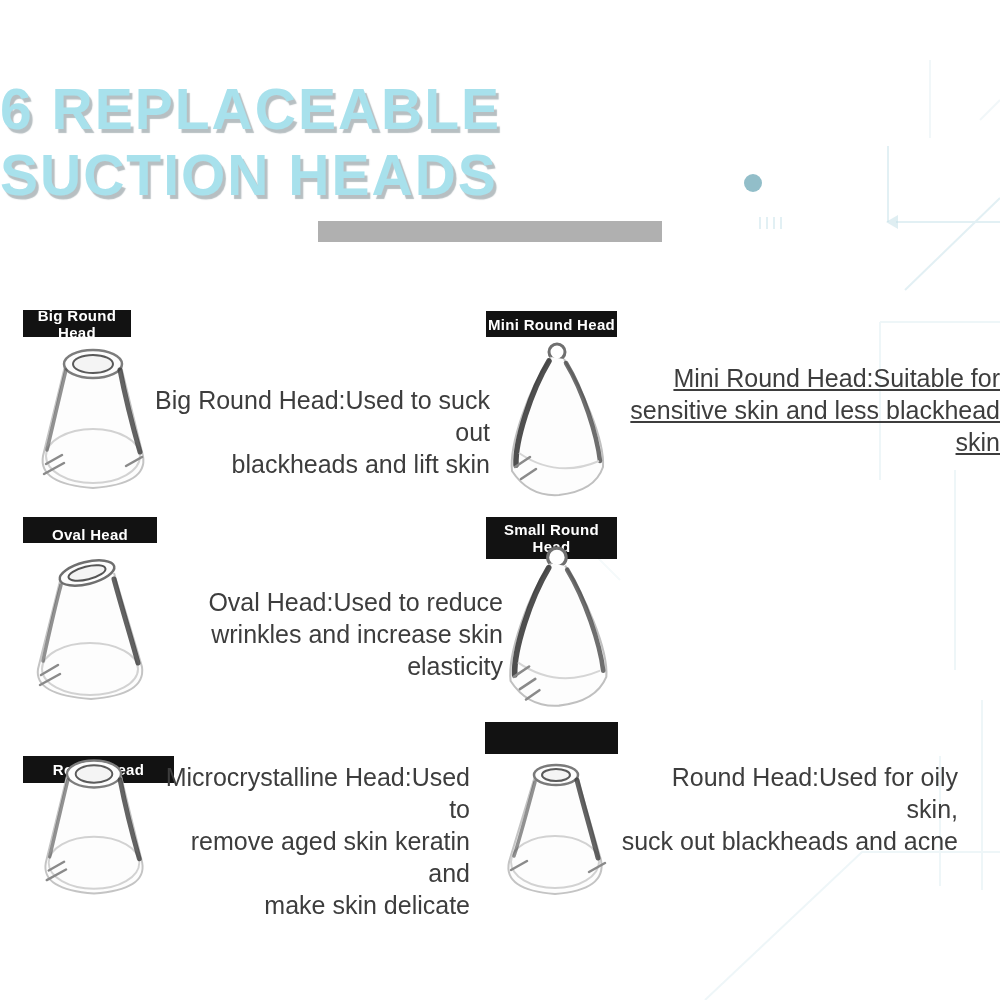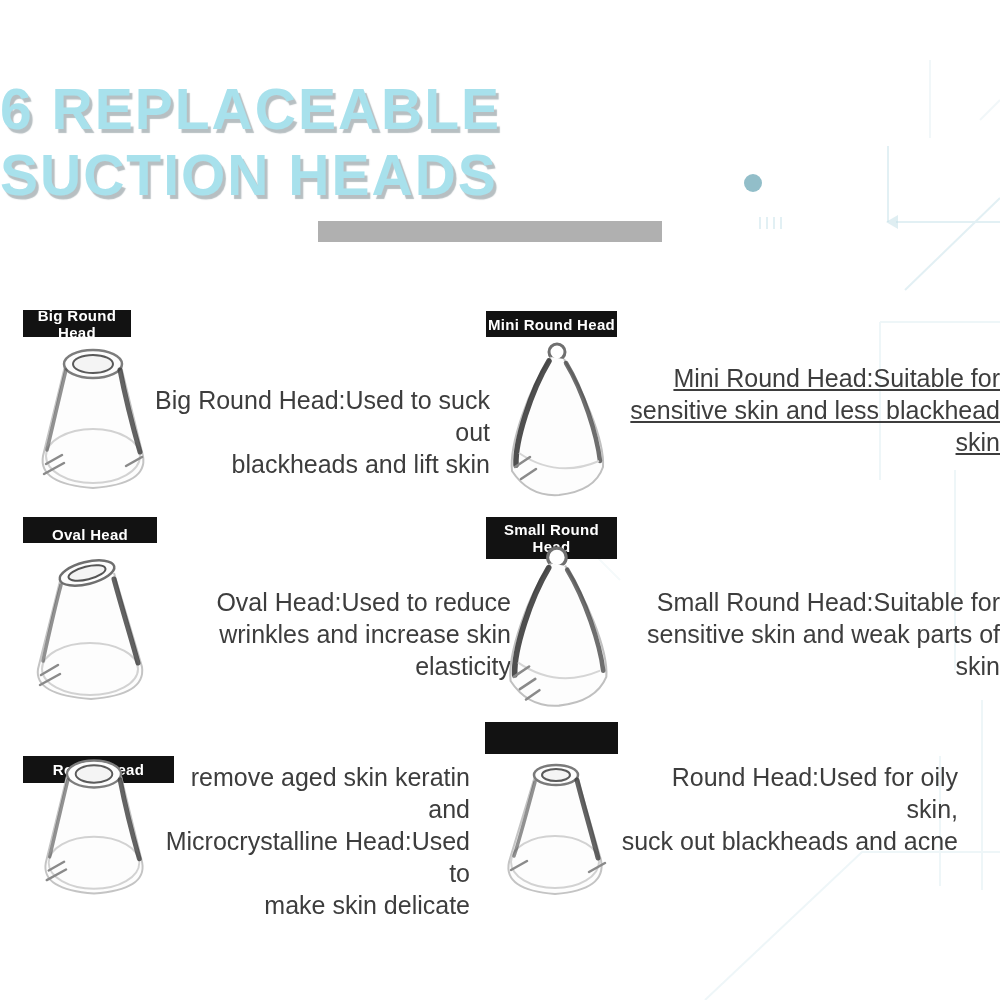--- a/index.html
+++ b/index.html
@@ -40,21 +40,21 @@
   .img-4{left:497px;top:543px;}
   .img-5{left:30px;top:747px;}
   .img-6{left:495px;top:750px;}
   
   .desc{
     position:absolute;text-align:right;color:#3d3d3d;
     font-size:25px;line-height:32px;
   }
   .desc-1{left:150px;top:384px;width:340px;}
   .desc-2{left:620px;top:362px;width:380px;text-decoration:underline;}
-  .desc-3{left:146px;top:586px;width:365px;}
+  .desc-3{left:138px;top:586px;width:365px;}
   .desc-4{left:620px;top:586px;width:380px;}
   .desc-5{left:145px;top:761px;width:325px;}
   .desc-6{left:618px;top:761px;width:340px;}
 </style>
 </head>
 <body>
 
 <div class="canvas">
 
   <svg class="bg-decor" width="1000" height="1000">
@@ -145,43 +145,38 @@
   <div class="head-img img-4">
     <svg viewBox="0 0 122 170" width="126" height="175">
       <circle cx="58" cy="14" r="9" fill="#ffffff" stroke="#6f6f6f" stroke-width="3"></circle>
       <path d="M52,20 C30,50 10,108 13,134 Q30,160 60,158 Q96,154 106,130 C108,102 84,50 66,22" fill="#fdfdfd" stroke="#c0c0c0" stroke-width="2"></path>
       <path d="M50,24 C32,54 16,104 17,128" stroke="#303030" stroke-width="5.5" fill="none" stroke-linecap="round" opacity="0.85"></path>
       <path d="M68,26 C85,54 100,98 103,124" stroke="#3d3d3d" stroke-width="4.5" fill="none" stroke-linecap="round" opacity="0.75"></path>
       <path d="M20,116 q38,26 80,8" stroke="#d5d5d5" stroke-width="2" fill="none"></path>
       <path d="M16,130 l15,-10 M22,142 l15,-10 M28,152 l13,-9" stroke="#8a8a8a" stroke-width="2.5" fill="none" stroke-linecap="round"></path>
     </svg>
   </div>
-  <div class="desc desc-4">
-    <div>Small Round Head:Suitable for</div>
-    <div>sensitive skin and weak parts of</div>
-    <div>skin</div>
-  </div>
 
   <div class="tag tag-5">
     <span>Round Head</span>
   </div>
   <div class="head-img img-5">
     <svg viewBox="0 0 122 168" width="128" height="162">
       <path d="M33,30 L11,120 Q6,148 61,152 Q116,148 111,120 L89,30" fill="#fdfdfd" stroke="#c4c4c4" stroke-width="2"></path>
       <ellipse cx="61" cy="120" rx="47" ry="27" fill="none" stroke="#d2d2d2" stroke-width="2"></ellipse>
       <ellipse cx="61" cy="28" rx="28" ry="14" fill="#fdfdfd" stroke="#7d7d7d" stroke-width="2.5"></ellipse>
       <ellipse cx="61" cy="28" rx="19" ry="9" fill="#f4f4f4" stroke="#5a5a5a" stroke-width="2"></ellipse>
       <path d="M88,34 C93,60 102,95 108,116" stroke="#3c3c3c" stroke-width="5" fill="none" stroke-linecap="round" opacity="0.8"></path>
       <path d="M34,34 C28,58 20,94 15,114" stroke="#4a4a4a" stroke-width="3.5" fill="none" stroke-linecap="round" opacity="0.6"></path>
       <path d="M14,128 l16,-9 M12,138 l20,-11" stroke="#8a8a8a" stroke-width="2.5" fill="none" stroke-linecap="round"></path>
     </svg>
   </div>
   <div class="desc desc-5">
+    <div>Microcrystalline Head:Used to</div>
     <div>remove aged skin keratin and</div>
-    <div>Microcrystalline Head:Used to</div>
     <div>make skin delicate</div>
   </div>
 
   <div class="tag tag-6">
     <span>Middle Round</span>
     <span>Head</span>
   </div>
   <div class="head-img img-6">
     <svg viewBox="0 0 122 158" width="122" height="158">
       <path d="M40,26 L14,112 Q8,140 60,144 Q112,140 106,110 L82,26" fill="#fdfdfd" stroke="#c4c4c4" stroke-width="2"></path>

